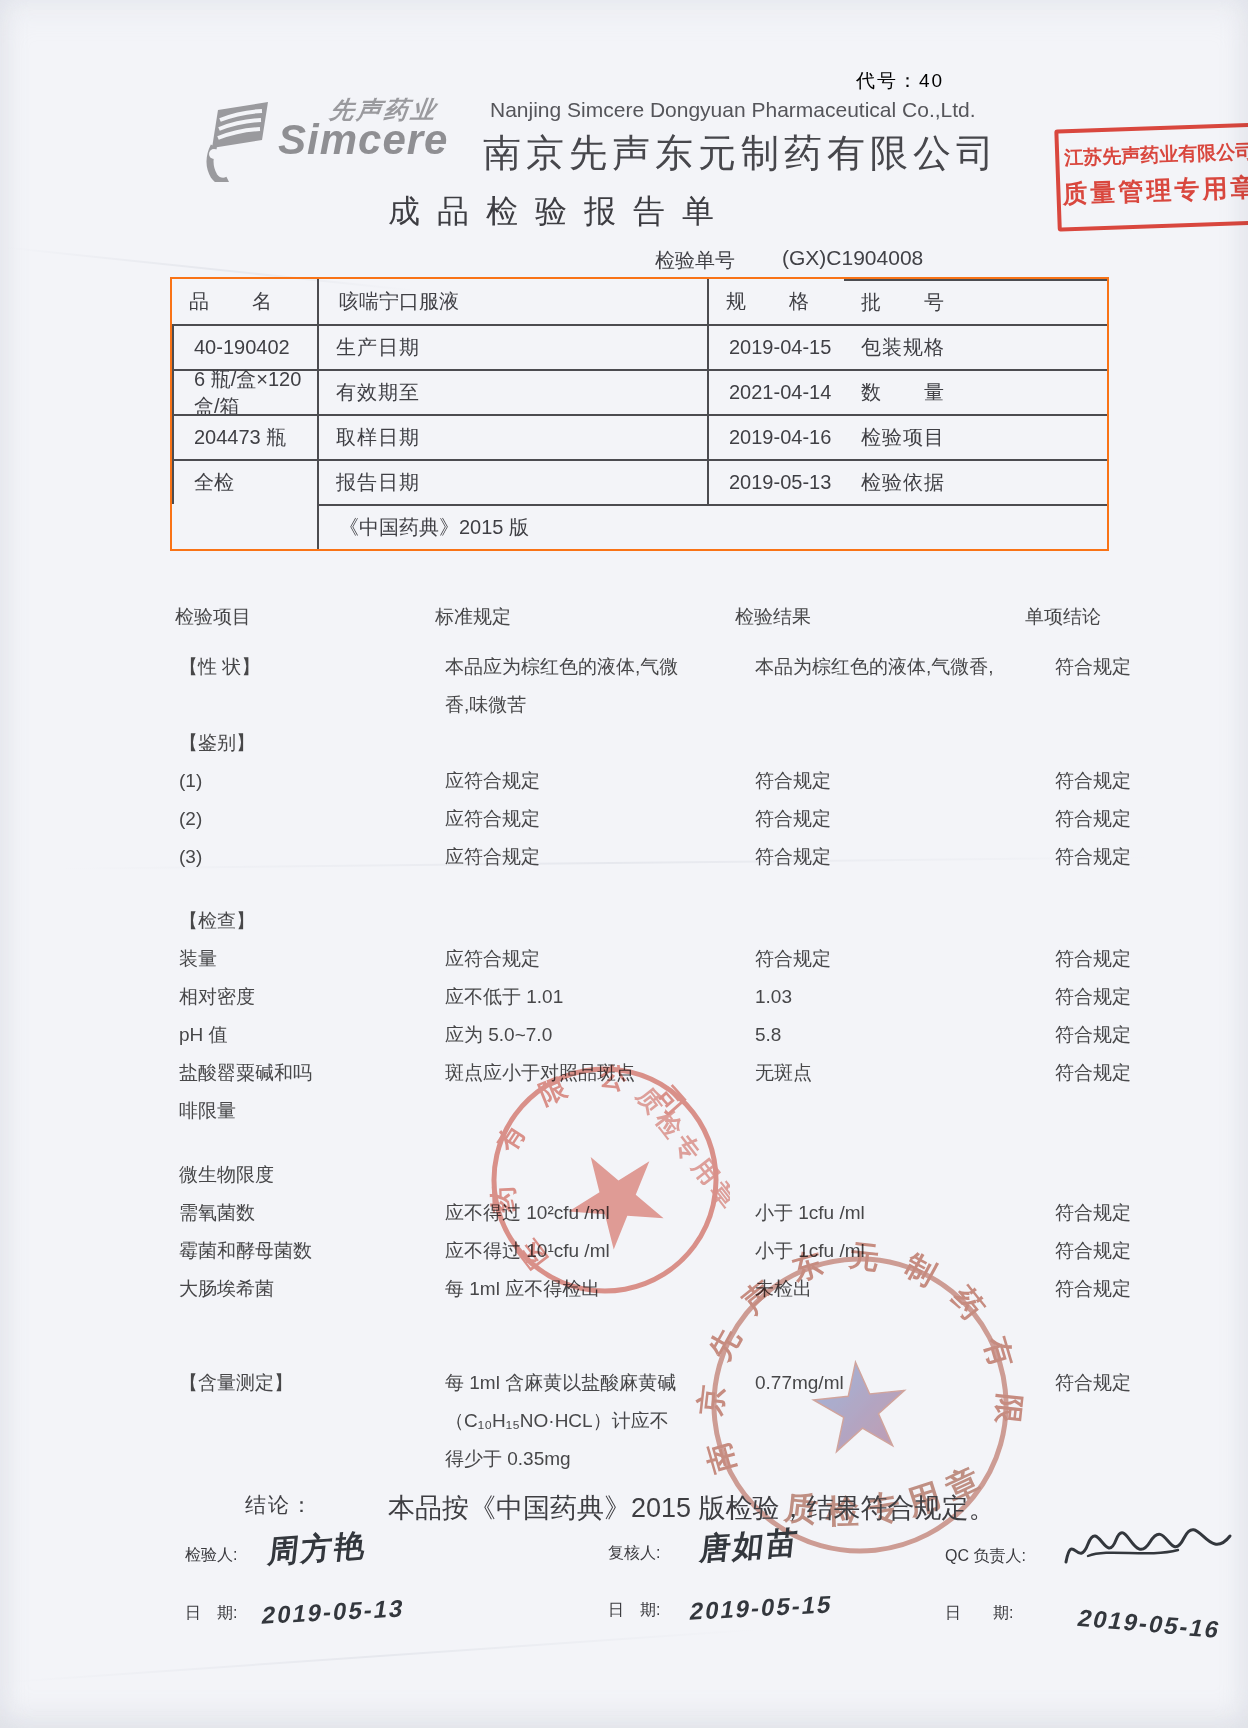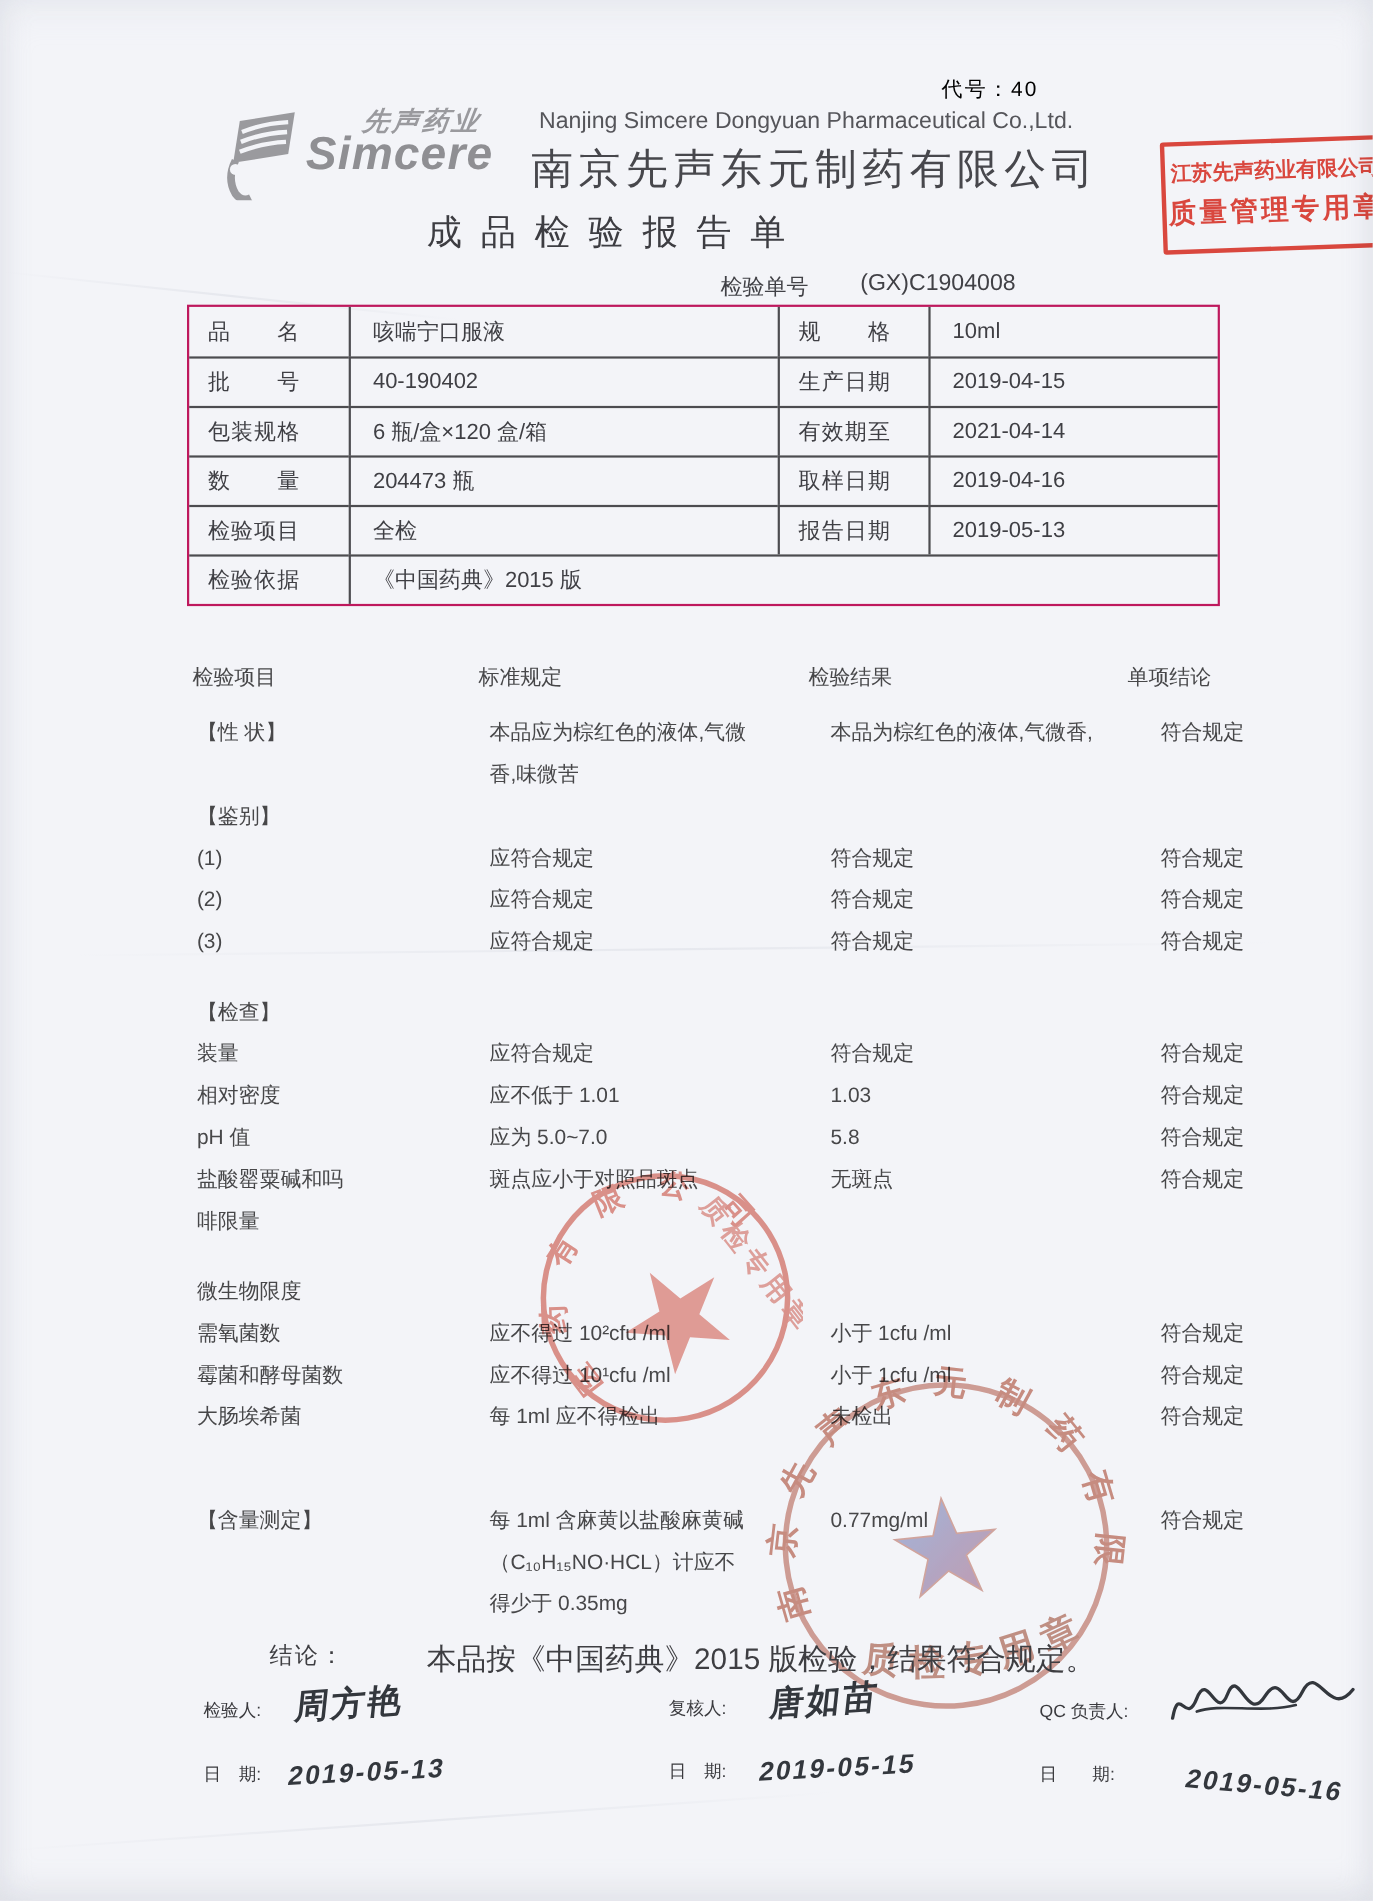--- a/index.html
+++ b/index.html
@@ -42,21 +42,21 @@
   
   .report-no-label{left:655px;top:247px;font-size:20px;color:#414146;}
   .report-no-value{left:782px;top:246px;font-size:21px;color:#414146;}
 
   
   .info-table{
     left:170px;top:277px;width:935px;
     display:grid;
     grid-template-columns:145px 390px 137px 263px;
     grid-auto-rows:45px;
-    border:2px solid #be185d;
+    border:2px solid #f97316;
     font-size:20px;color:#3f3f44;
     background:transparent;
   }
   .info-table .cell{display:flex;align-items:center;border-top:2px solid #4c4c50;border-left:2px solid #4c4c50;padding-left:20px;box-sizing:border-box;}
   .info-table .cell.c0{border-left:none;}
   .info-table .cell.r0{border-top:none;}
   .info-table .cell.lab{padding-left:17px;letter-spacing:1px;}
   .info-table .span3{grid-column:2 / 5;}
 
   
@@ -119,21 +119,20 @@
     <div class="qm-line2">质量管理专用章</div>
   </div>
 
   <div class="abs report-no-label">检验单号</div>
   <div class="abs report-no-value">(GX)C1904008</div>
 
   <div class="abs info-table">
     <div class="cell lab c0 r0">品　　名</div>
     <div class="cell r0">咳喘宁口服液</div>
     <div class="cell lab r0">规　　格</div>
-    <div class="cell r0">10ml</div>
 
     <div class="cell lab c0">批　　号</div>
     <div class="cell">40-190402</div>
     <div class="cell lab">生产日期</div>
     <div class="cell">2019-04-15</div>
 
     <div class="cell lab c0">包装规格</div>
     <div class="cell">6 瓶/盒×120 盒/箱</div>
     <div class="cell lab">有效期至</div>
     <div class="cell">2021-04-14</div>

